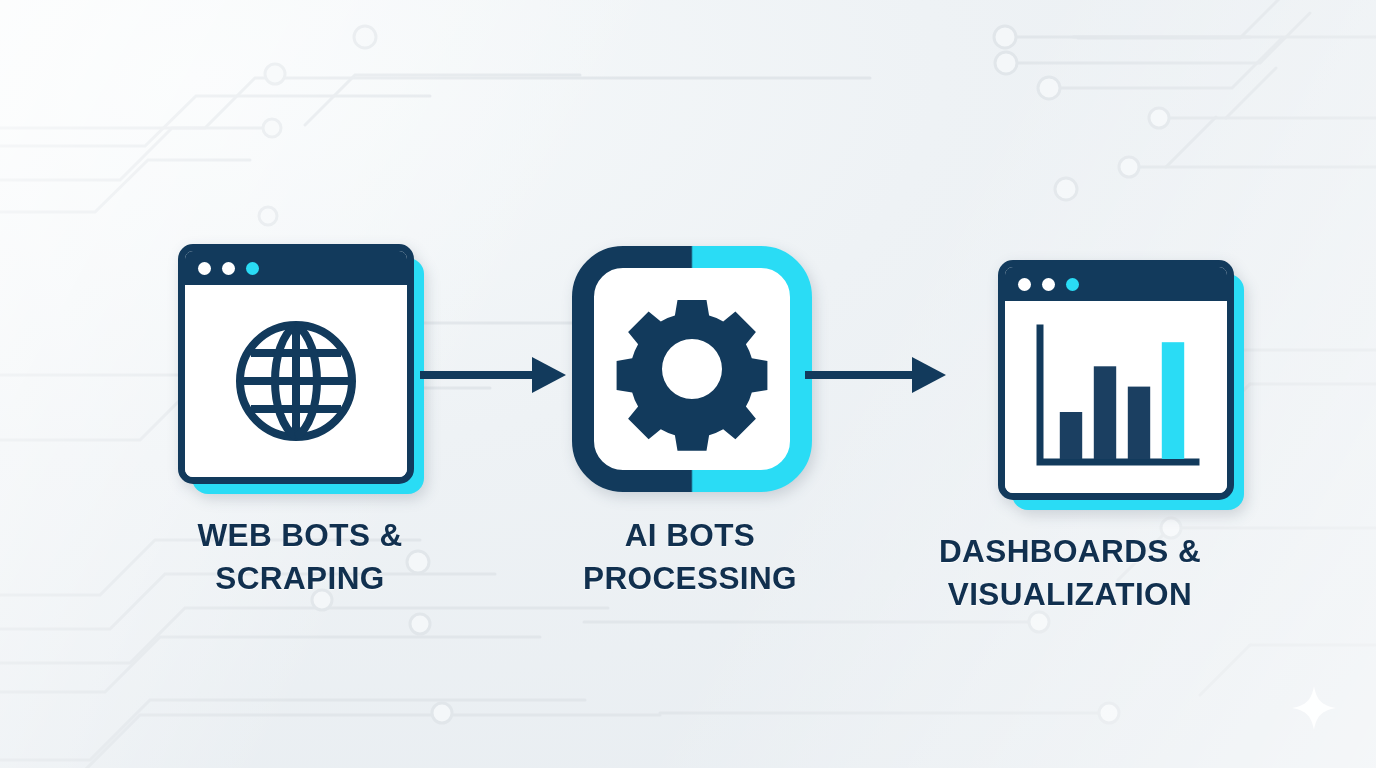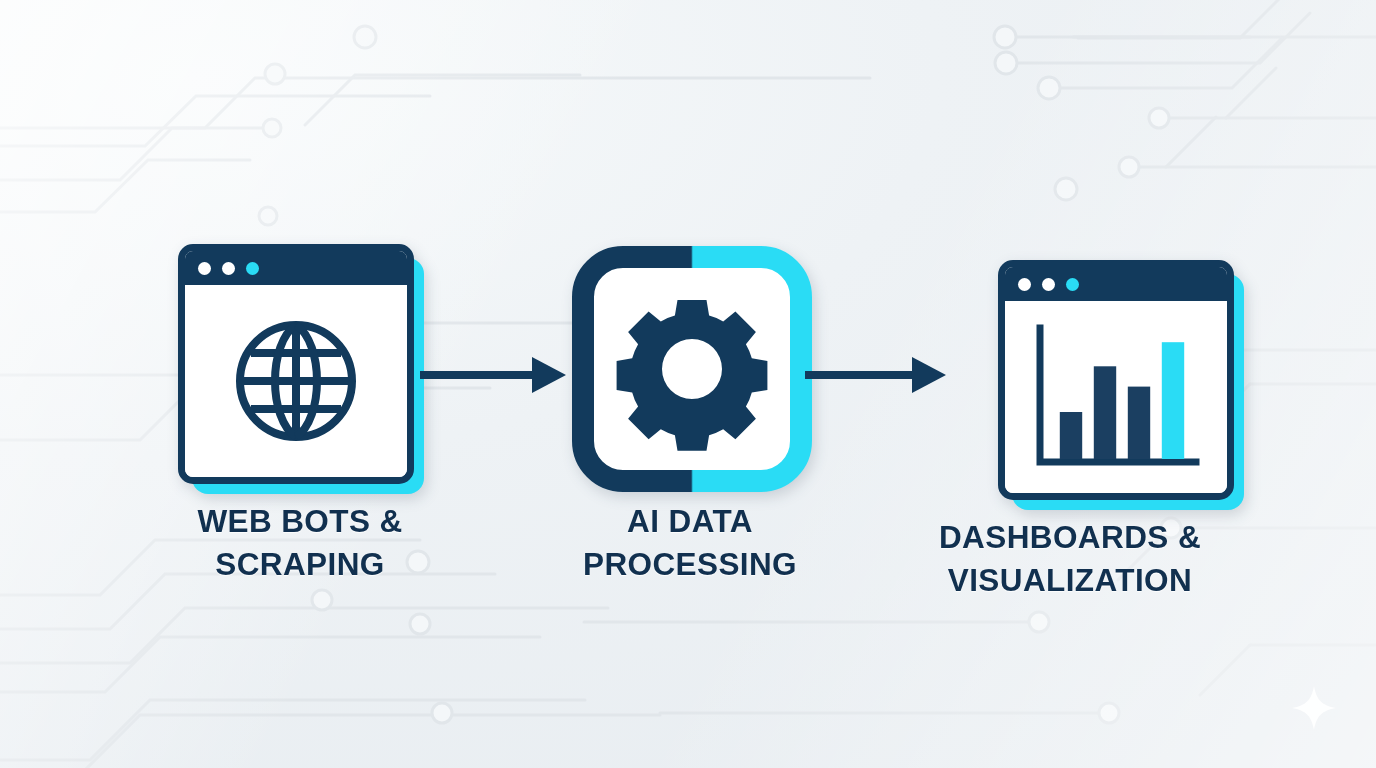--- a/index.html
+++ b/index.html
@@ -88,20 +88,21 @@
     filter:drop-shadow(3px 5px 7px rgba(20,40,60,0.16));
   }
 
   
   .arrow { position:absolute; height:40px; }
   .arrow.a1 { left:420px; top:355px; width:150px; }
   .arrow.a2 { left:805px; top:355px; width:145px; }
 
   
   .label {
+    margin-top:14px;
     font-size:31.5px;
     font-weight:bold;
     letter-spacing:0.4px;
     line-height:1.36;
     color:#11304f;
     text-shadow:0 1px 1px rgba(255,255,255,0.9);
     white-space:pre-line;
   }
   .node.n3 { width:360px; left:890px; }
   .node.n3 .art { margin:0 auto; }
@@ -232,21 +233,21 @@
                 l -20.5 20.5 l -12.2 -10 a 56 56 0 0 1 -14.1 5.9 l -2.6 15.6 h -29 l -2.6 -15.6
                 a 56 56 0 0 1 -14.1 -5.9 l -12.2 10 l -20.5 -20.5 l 10 -12.2 a 56 56 0 0 1 -5.9 -14.1
                 l -15.6 -2.6 v -29 l 15.6 -2.6 a 56 56 0 0 1 5.9 -14.1 l -10 -12.2 l 20.5 -20.5
                 l 12.2 10 a 56 56 0 0 1 14.1 -5.9 Z
                 M 0 -30 a 30 30 0 1 0 0 60 a 30 30 0 1 0 0 -60 Z
               "></path>
             </g>
           </svg>
         </div>
       </div>
-      <div class="label">AI DATA
+      <div class="label">AI BOTS
 PROCESSING</div>
     </div>
 
     <div class="node n3">
       <div class="art" style="position:relative;width:260px;height:262px;">
         <div class="win-wrap" style="left:58px;">
           <div class="win-cyan"></div>
           <div class="win">
             <div class="win-bar">
               <span class="dot w"></span>

